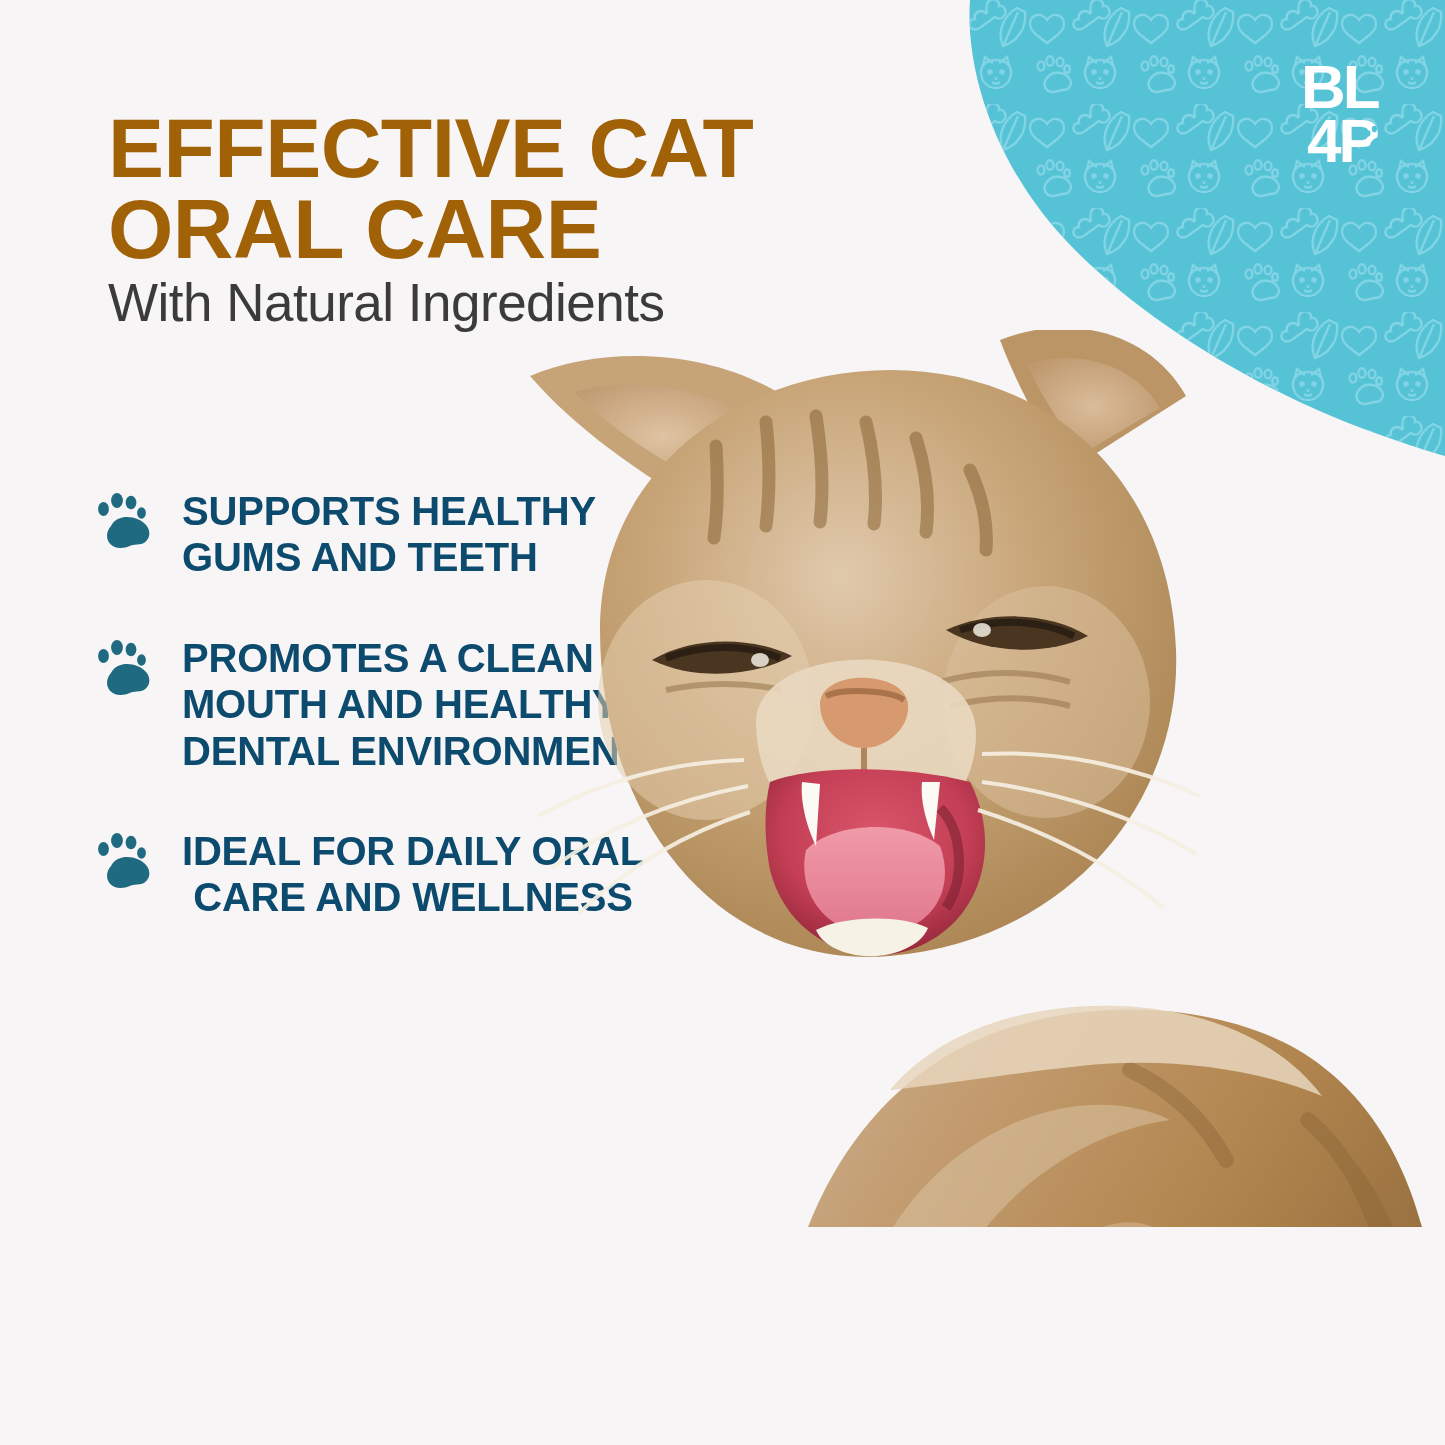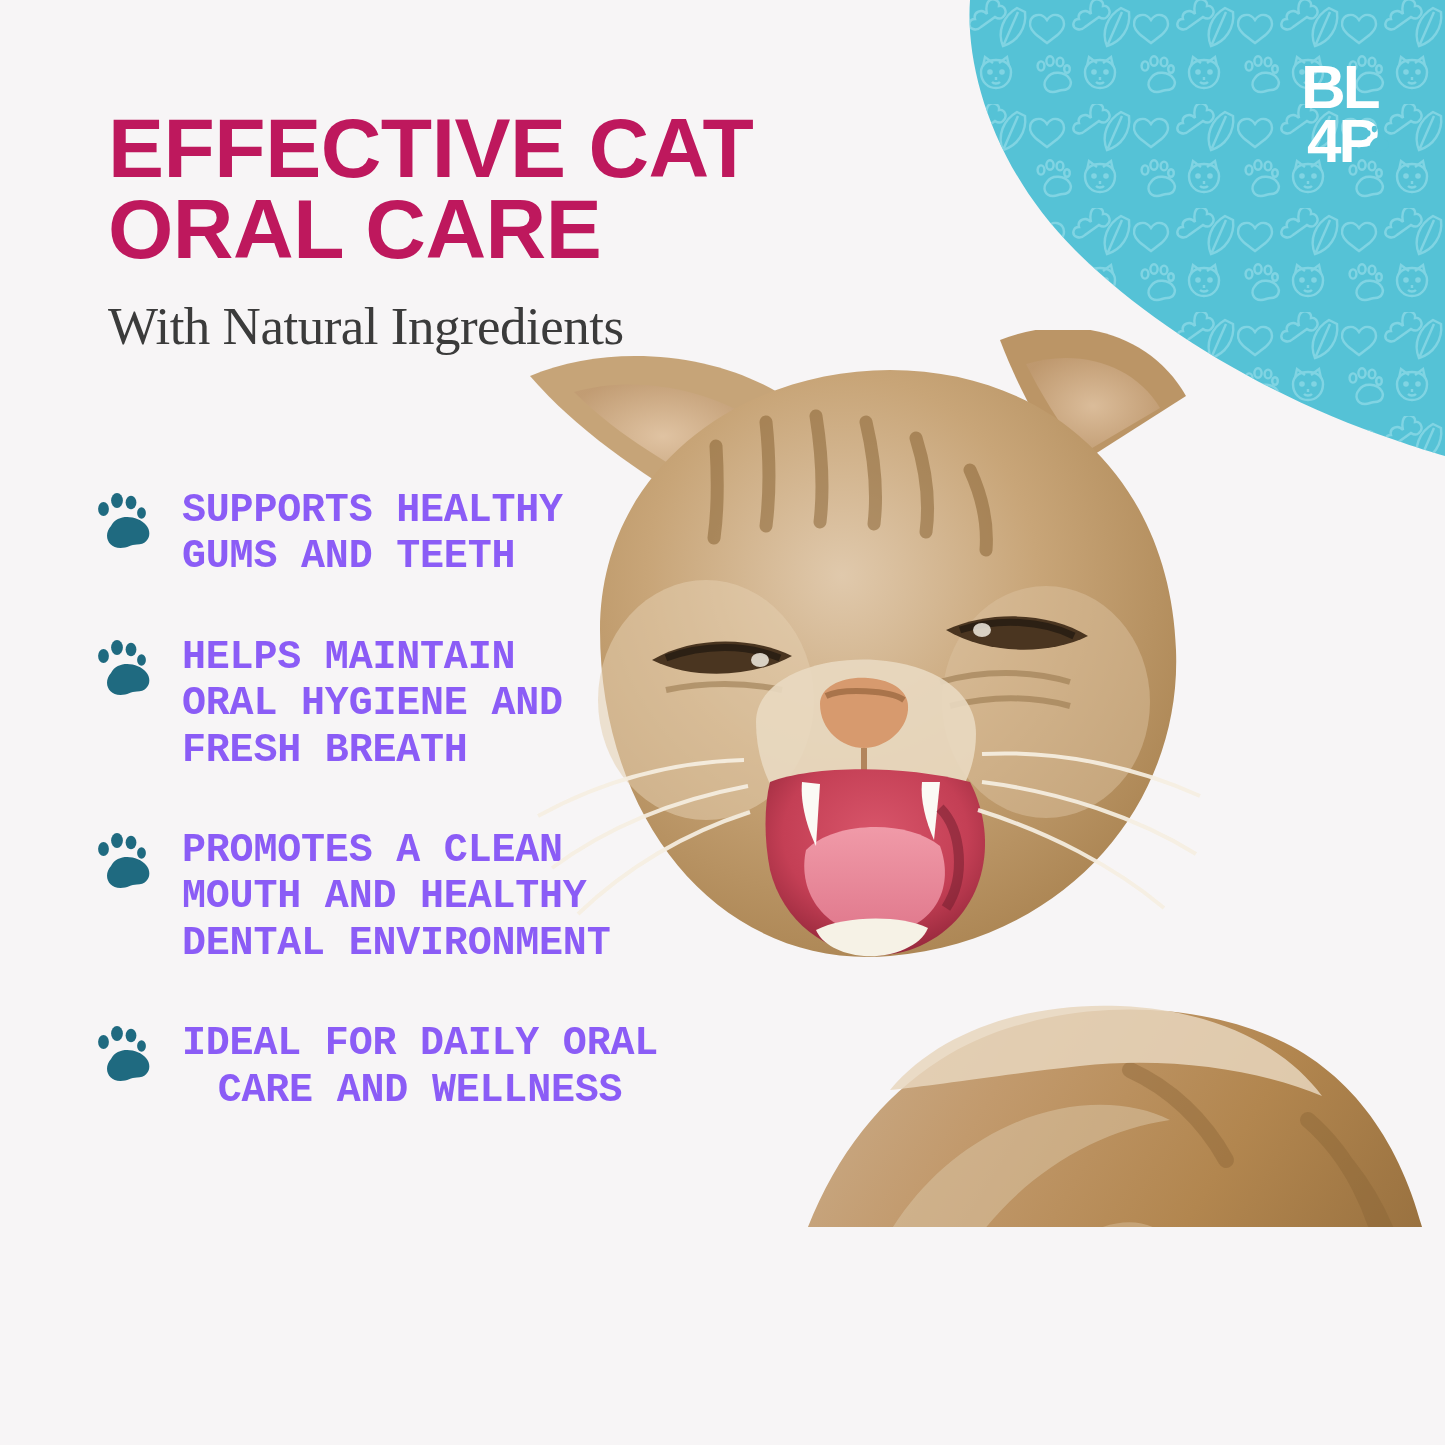--- a/index.html
+++ b/index.html
@@ -30,27 +30,27 @@
   
   .headline{
     position:absolute;left:108px;top:108px;width:760px;
   }
   .headline .h1{
     font-family:"Liberation Sans", sans-serif;
     font-weight:bold;
     font-size:84px;
     line-height:0.97;
     letter-spacing:-0.5px;
-    color:#be185d;
+    color:#a16207;
     margin:0;
     text-transform:uppercase;
   }
   .headline .h2{
-    margin:28px 0 0 0;
-    font-family:Liberation Serif, serif;
+    margin:4px 0 0 0;
+    font-family:Liberation Sans, sans-serif;
     font-weight:400;
     font-size:53px;
     line-height:1.05;
     color:#3b3b3b;
     letter-spacing:-0.5px;
   }
 
   
   .bullets{
     position:absolute;left:96px;top:488px;width:730px;
@@ -62,26 +62,26 @@
   }
   .bullet:last-child{margin-bottom:0;text-align:center;}
   .paw{
     flex:0 0 auto;
     width:56px;height:56px;
     margin-right:30px;
     margin-top:4px;
   }
   .paw svg{width:100%;height:100%;display:block;}
   .bullet-text{
-    font-family:Liberation Mono, monospace;
+    font-family:Liberation Sans, sans-serif;
     font-weight:bold;
     font-size:40px;
     line-height:1.16;
     letter-spacing:-0.2px;
-    color:#8b5cf6;
+    color:#0c4a6e;
     text-transform:uppercase;
     white-space:pre-line;
   }
 
   
   .cat-photo{
     position:absolute;
     left:470px;top:330px;
     width:975px;height:1115px;
     overflow:hidden;
@@ -171,36 +171,20 @@
           <ellipse cx="35" cy="10.5" rx="5.4" ry="6.8"></ellipse>
           <ellipse cx="45.5" cy="21" rx="4.4" ry="5.8"></ellipse>
           <path d="M15 34 c-8 9 -3.5 22 9.5 22 c7 0 10.5 -3.5 16.5 -3.5 c11.5 0 16 -11.5 9 -19.5 c-7.5 -9 -28 -12.5 -35 1 z"></path>
         </g>
           </svg>
       </span>
       <span class="bullet-text">SUPPORTS HEALTHY
 GUMS AND TEETH</span>
     </div>
 
-    <div class="bullet">
-      <span class="paw">
-        <svg viewBox="0 0 56 56" aria-hidden="true">
-            <g fill="#1f6a80">
-          <ellipse cx="7.5" cy="17" rx="5.4" ry="7"></ellipse>
-          <ellipse cx="21" cy="8.5" rx="5.9" ry="7.6"></ellipse>
-          <ellipse cx="35" cy="10.5" rx="5.4" ry="6.8"></ellipse>
-          <ellipse cx="45.5" cy="21" rx="4.4" ry="5.8"></ellipse>
-          <path d="M15 34 c-8 9 -3.5 22 9.5 22 c7 0 10.5 -3.5 16.5 -3.5 c11.5 0 16 -11.5 9 -19.5 c-7.5 -9 -28 -12.5 -35 1 z"></path>
-        </g>
-          </svg>
-      </span>
-      <span class="bullet-text">HELPS MAINTAIN
-ORAL HYGIENE AND
-FRESH BREATH</span>
-    </div>
 
     <div class="bullet">
       <span class="paw">
         <svg viewBox="0 0 56 56" aria-hidden="true">
             <g fill="#1f6a80">
           <ellipse cx="7.5" cy="17" rx="5.4" ry="7"></ellipse>
           <ellipse cx="21" cy="8.5" rx="5.9" ry="7.6"></ellipse>
           <ellipse cx="35" cy="10.5" rx="5.4" ry="6.8"></ellipse>
           <ellipse cx="45.5" cy="21" rx="4.4" ry="5.8"></ellipse>
           <path d="M15 34 c-8 9 -3.5 22 9.5 22 c7 0 10.5 -3.5 16.5 -3.5 c11.5 0 16 -11.5 9 -19.5 c-7.5 -9 -28 -12.5 -35 1 z"></path>

